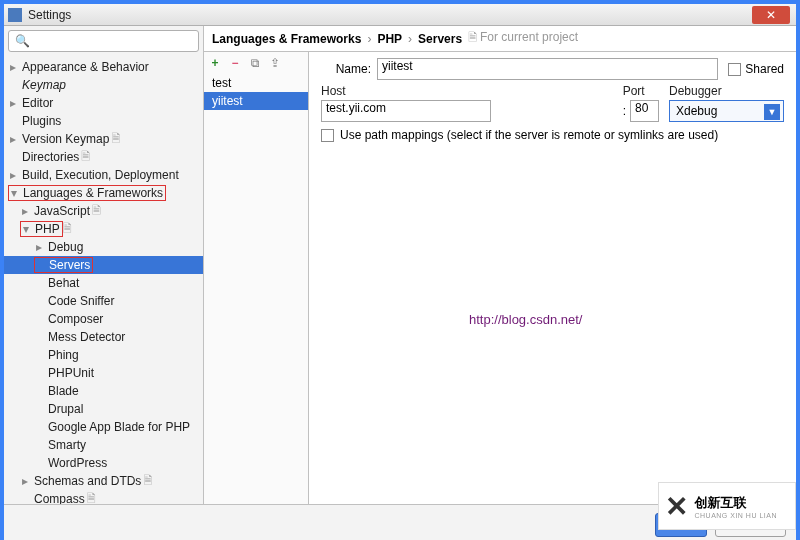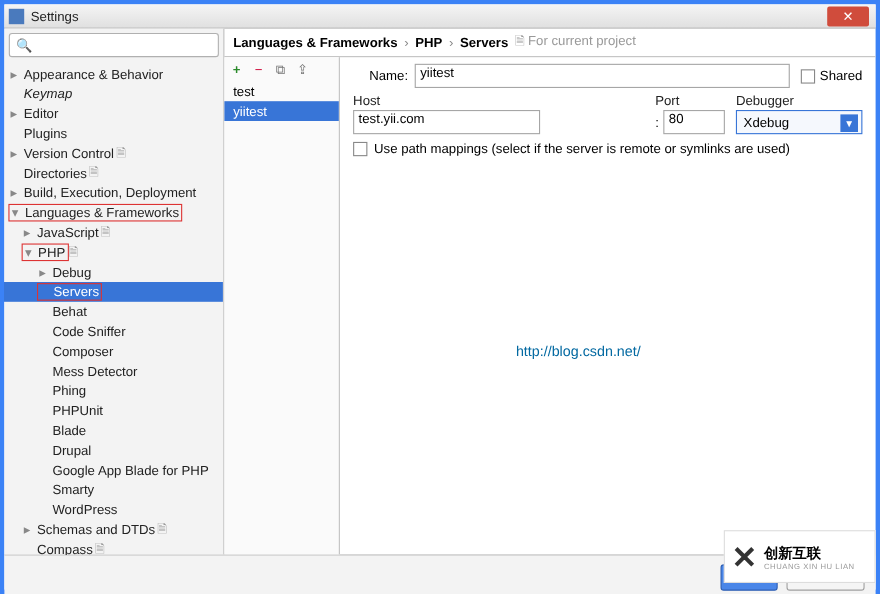--- a/index.html
+++ b/index.html
@@ -40,21 +40,21 @@
 .textfield { height: 22px; border: 1px solid #a6a6a6; padding: 0 4px; background: #fff; }
 .textfield.name { flex: 1; }
 .shared { display: flex; align-items: center; gap: 4px; margin-left: 10px; }
 .grid3 { display: flex; gap: 10px; align-items: flex-end; }
 .col { display: flex; flex-direction: column; gap: 2px; }
 .col .lbl { color: #222; }
 .selectbox { height: 22px; border: 1px solid #3875d7; background: #f5f8fd; display: flex; align-items: center; padding: 0 6px; position: relative; width: 115px; }
 .selectbox .caret { position: absolute; right: 3px; top: 3px; width: 16px; height: 16px; background: #3875d7; color: #fff; display: flex; align-items: center; justify-content: center; font-size: 9px; }
 .chkrow { display: flex; align-items: center; gap: 6px; margin-top: 6px; }
 .chk { width: 13px; height: 13px; border: 1px solid #888; background: #fff; }
-.watermark { position: absolute; top: 260px; left: 160px; color: #0369a1; font-size: 13px; }
+.watermark { position: absolute; top: 260px; left: 160px; color: #701a75; font-size: 13px; }
 .footer { height: 40px; border-top: 1px solid #c0c0c0; display: flex; align-items: center; justify-content: flex-end; padding: 0 10px; gap: 8px; background: #f3f3f3; }
 .btn { height: 24px; padding: 0 16px; border: 1px solid #a0a0a0; border-radius: 3px; background: #f5f5f5; display: flex; align-items: center; }
 .btn.primary { background: #4a86e8; border-color: #2f5fb3; color: #fff; }
 .logo-ov { position: absolute; right: 0; bottom: 6px; width: 138px; height: 48px; background: #fff; border: 1px solid #ddd; display: flex; align-items: center; padding: 0 6px; gap: 6px; }
 .logo-ov .x { font-size: 28px; font-weight: 700; color: #333; }
 .logo-ov .cn { font-size: 13px; font-weight: 700; color: #000000; }
 .logo-ov .py { font-size: 7px; color: #999; letter-spacing: 0.5px; }
 </style>
 </head>
 <body>
@@ -93,21 +93,21 @@
           </div>
           <div class="tree-item indent0">
             <span style="display: inline-flex; align-items: center; gap: 2px; padding: 0px 2px;">
               <span class="arrow"></span>
               <span class="label">Plugins</span>
             </span>
           </div>
           <div class="tree-item indent0">
             <span style="display: inline-flex; align-items: center; gap: 2px; padding: 0px 2px;">
               <span class="arrow">▸</span>
-              <span class="label">Version Control</span>
+              <span class="label">Version Keymap</span>
             </span>
             <span class="proj"> 🗎</span>
           </div>
           <div class="tree-item indent0">
             <span style="display: inline-flex; align-items: center; gap: 2px; padding: 0px 2px;">
               <span class="arrow"></span>
               <span class="label">Directories</span>
             </span>
             <span class="proj"> 🗎</span>
           </div>
@@ -268,21 +268,21 @@
 
           <div class="grid3">
             <div class="col" style="flex:1">
               <span class="lbl">Host</span>
               <div class="textfield hlred" style="width:170px"><span>test.yii.com</span></div>
             </div>
             <div class="col">
               <span class="lbl">Port</span>
               <div style="display:flex;align-items:center;gap:4px">
                 <span>:</span>
-                <div class="textfield hlred" style="width:56px"><span>80</span></div>
+                <div class="textfield hlred" style="width:29px"><span>80</span></div>
               </div>
             </div>
             <div class="col">
               <span class="lbl">Debugger</span>
               <div class="selectbox hlred">
                 <span>Xdebug</span>
                 <span class="caret">▼</span>
               </div>
             </div>
           </div>

